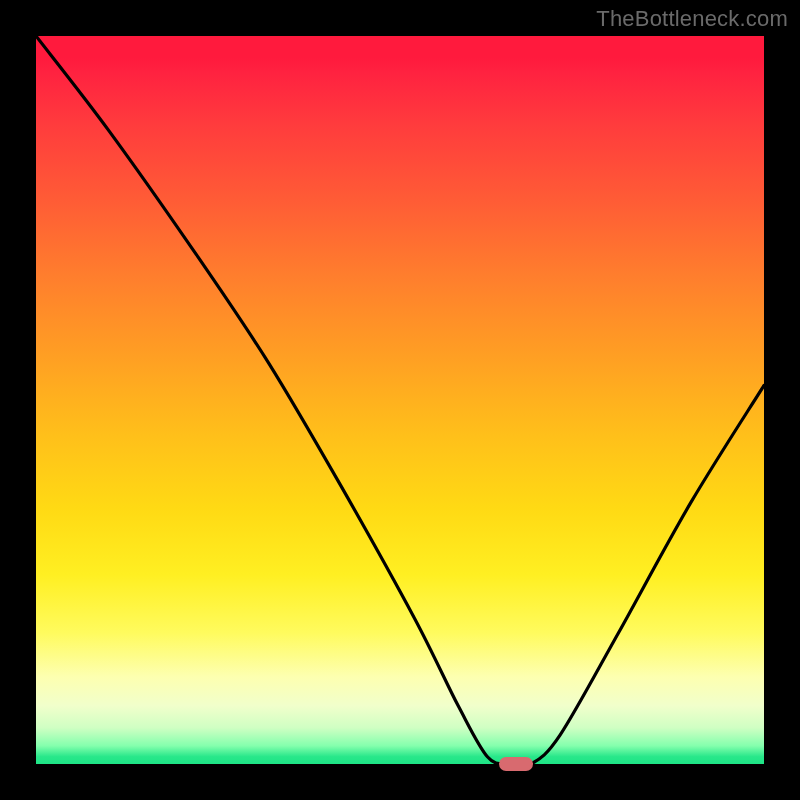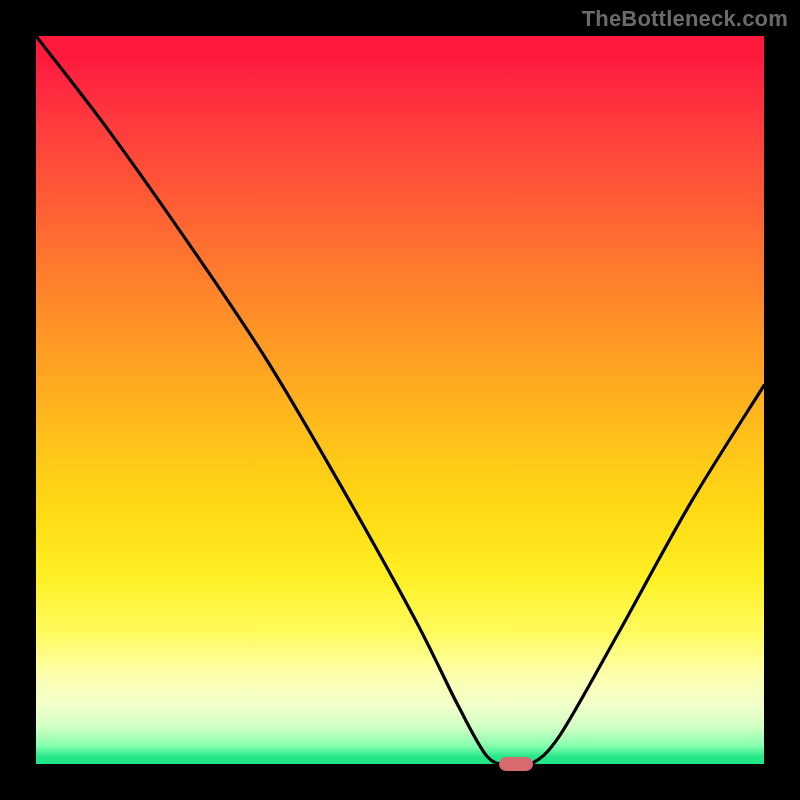--- a/index.html
+++ b/index.html
@@ -58,21 +58,21 @@
     border-radius: 7px;
     background: #d86a6f;
     transform: translate(-50%, -50%);
   }
   .attribution {
     position: absolute;
     top: 6px;
     right: 12px;
     color: #6a6a6a;
     font-size: 22px;
-    font-weight: 700;
+    font-weight: 400;
     letter-spacing: 0.2px;
     text-align: right;
   }
 </style>
 </head>
 <body>
 
 <div class="frame">
 
   <div class="attribution">TheBottleneck.com</div>

